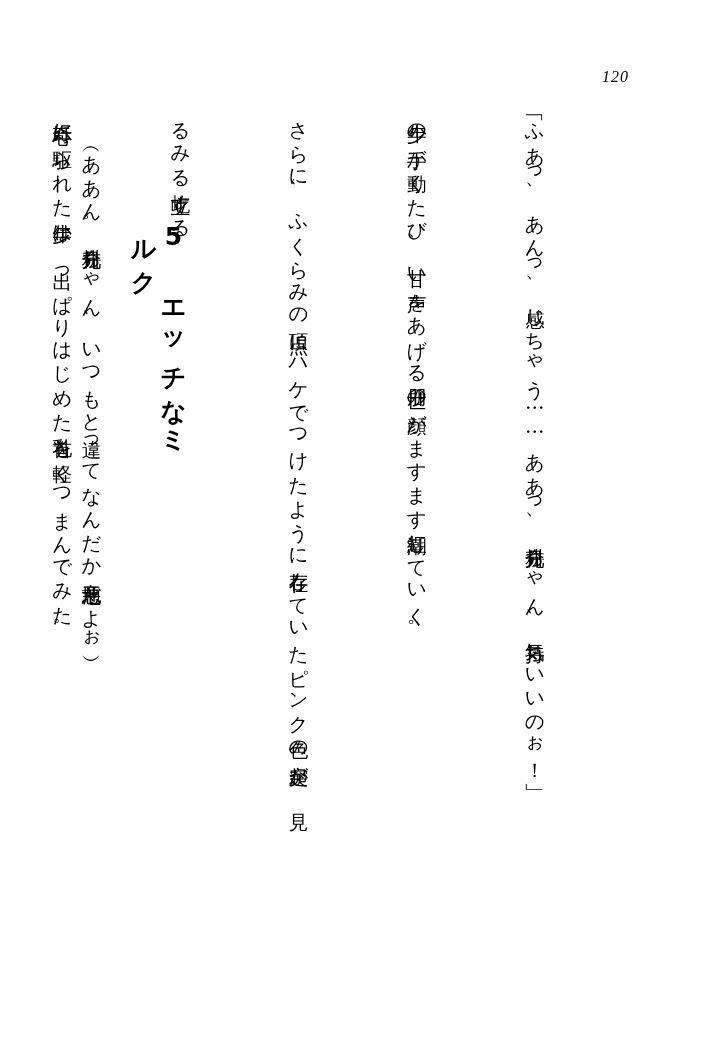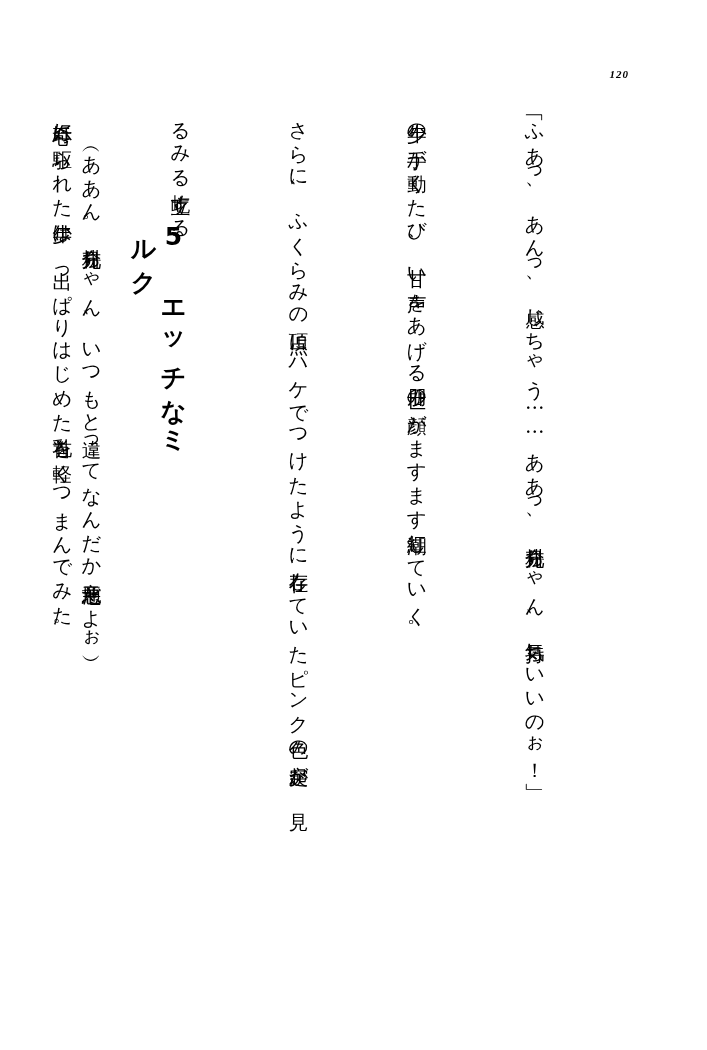--- a/index.html
+++ b/index.html
@@ -17,25 +17,24 @@
   .page {
     position: relative;
     width: 707px;
     height: 1050px;
     box-sizing: border-box;
   }
   .page-number {
     position: absolute;
     top: 68px;
     right: 78px;
-    font-size: 11px;
+    font-size: 16px;
     font-style: italic;
     font-family: "Liberation Serif", "DejaVu Serif", serif;
     letter-spacing: 1px;
-    font-weight: bold;
   }
   
   .vtext {
     position: absolute;
     top: 108px;
     right: 74px;
     height: 800px;
     width: 570px;
     writing-mode: vertical-rl;
     text-orientation: upright;

